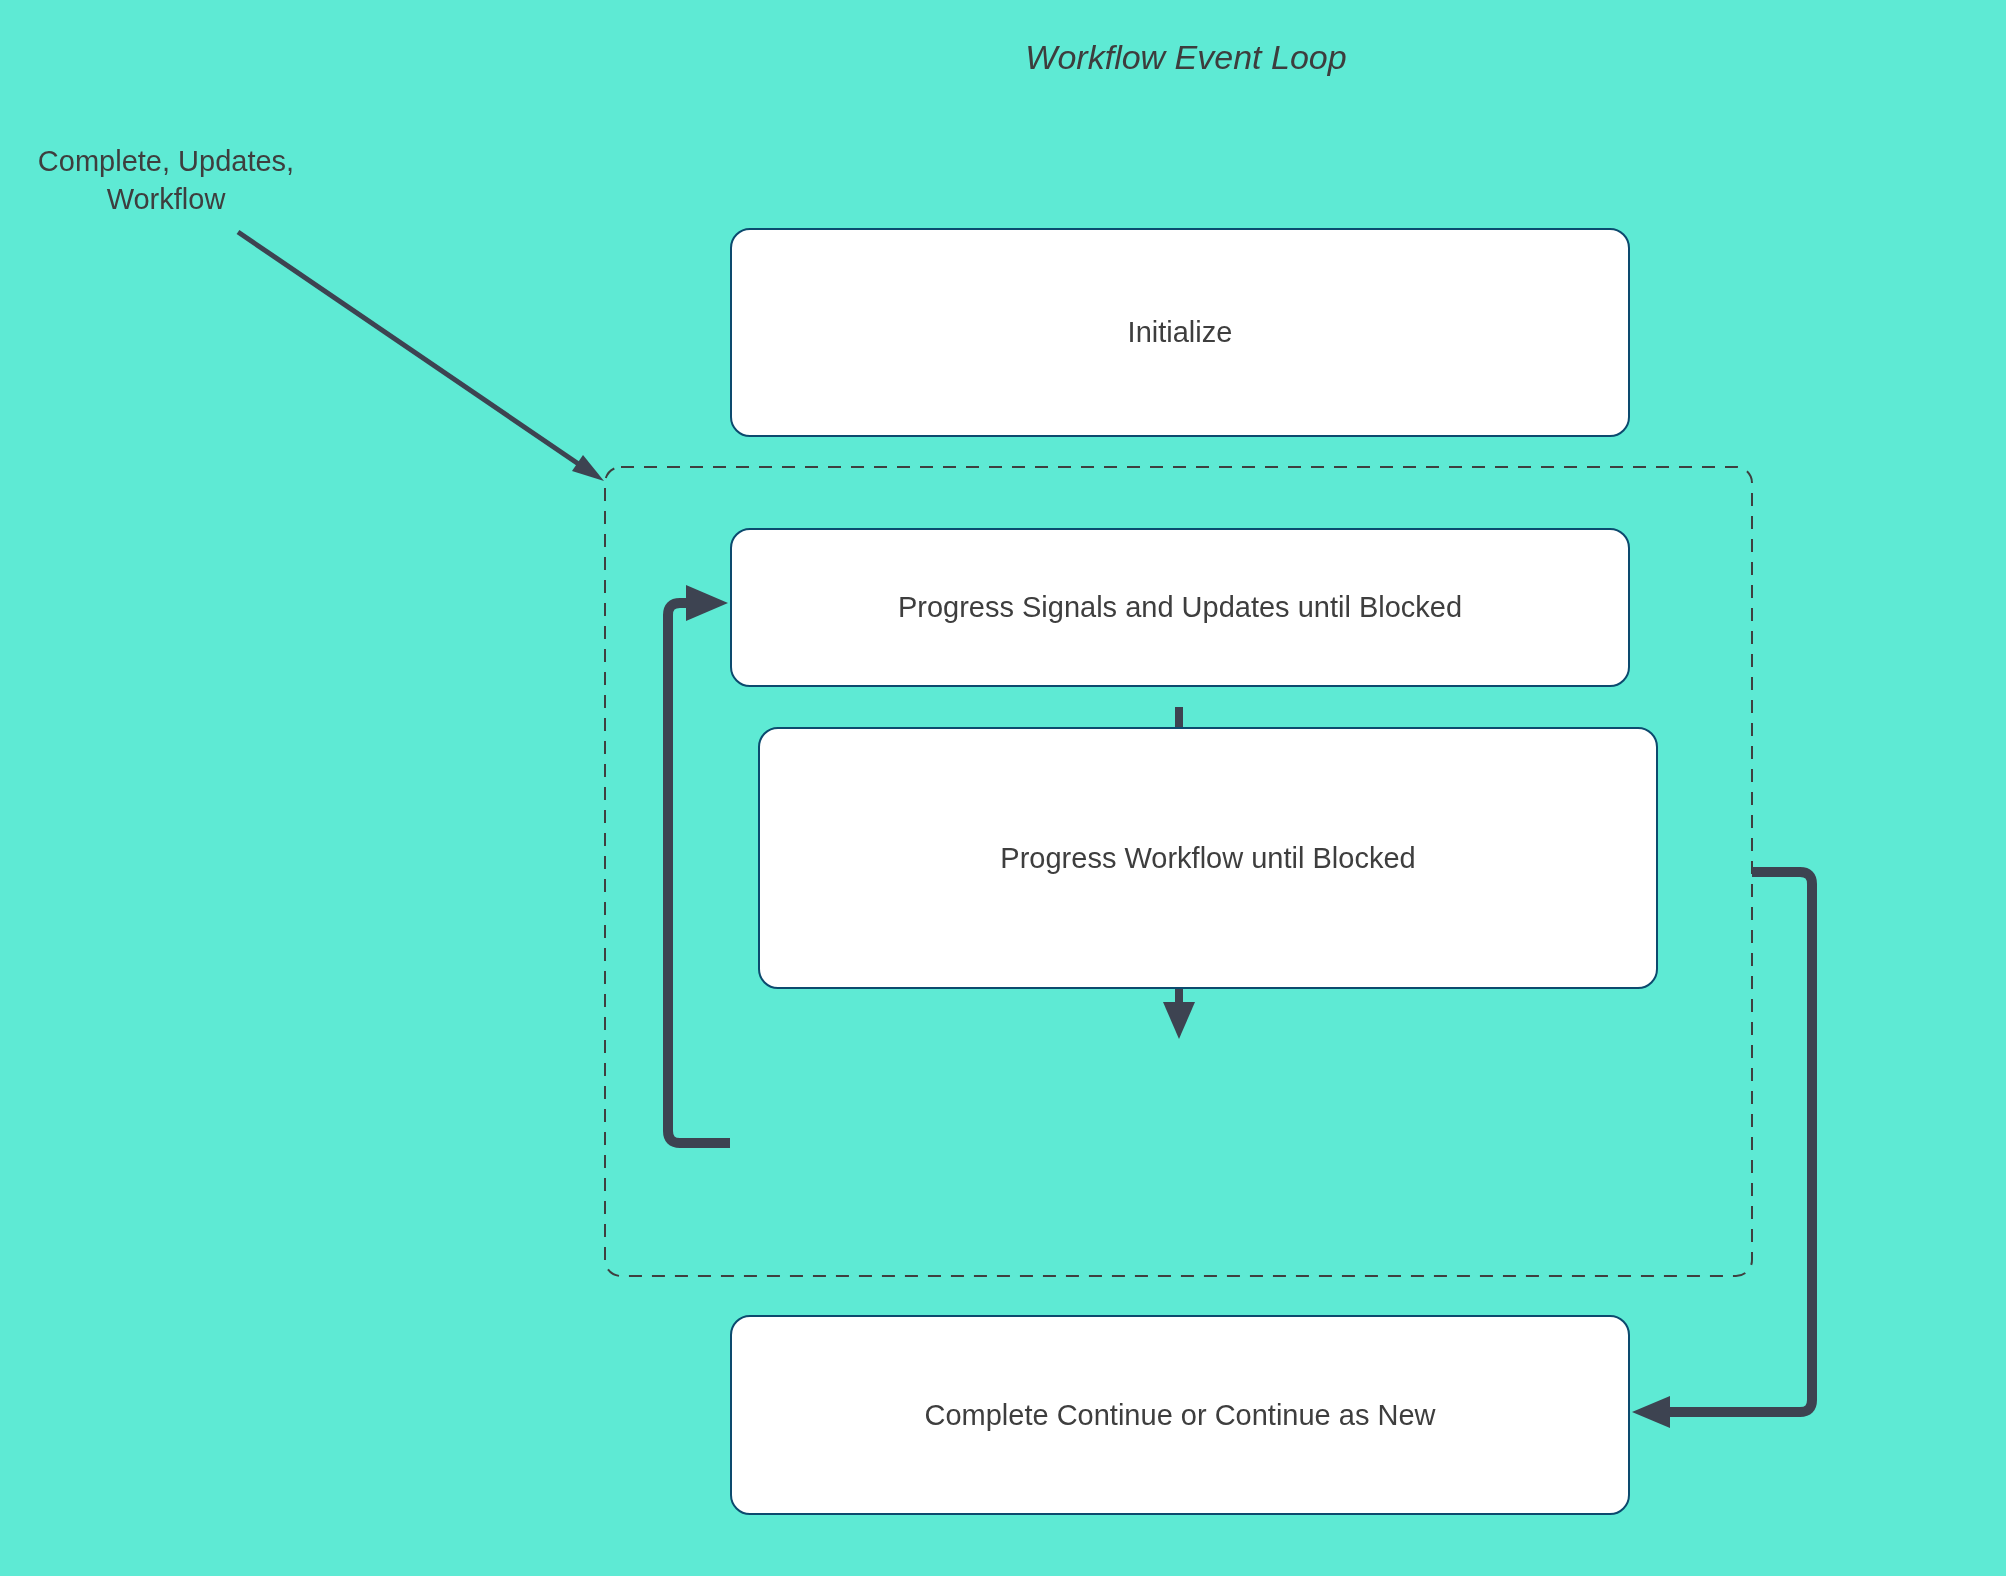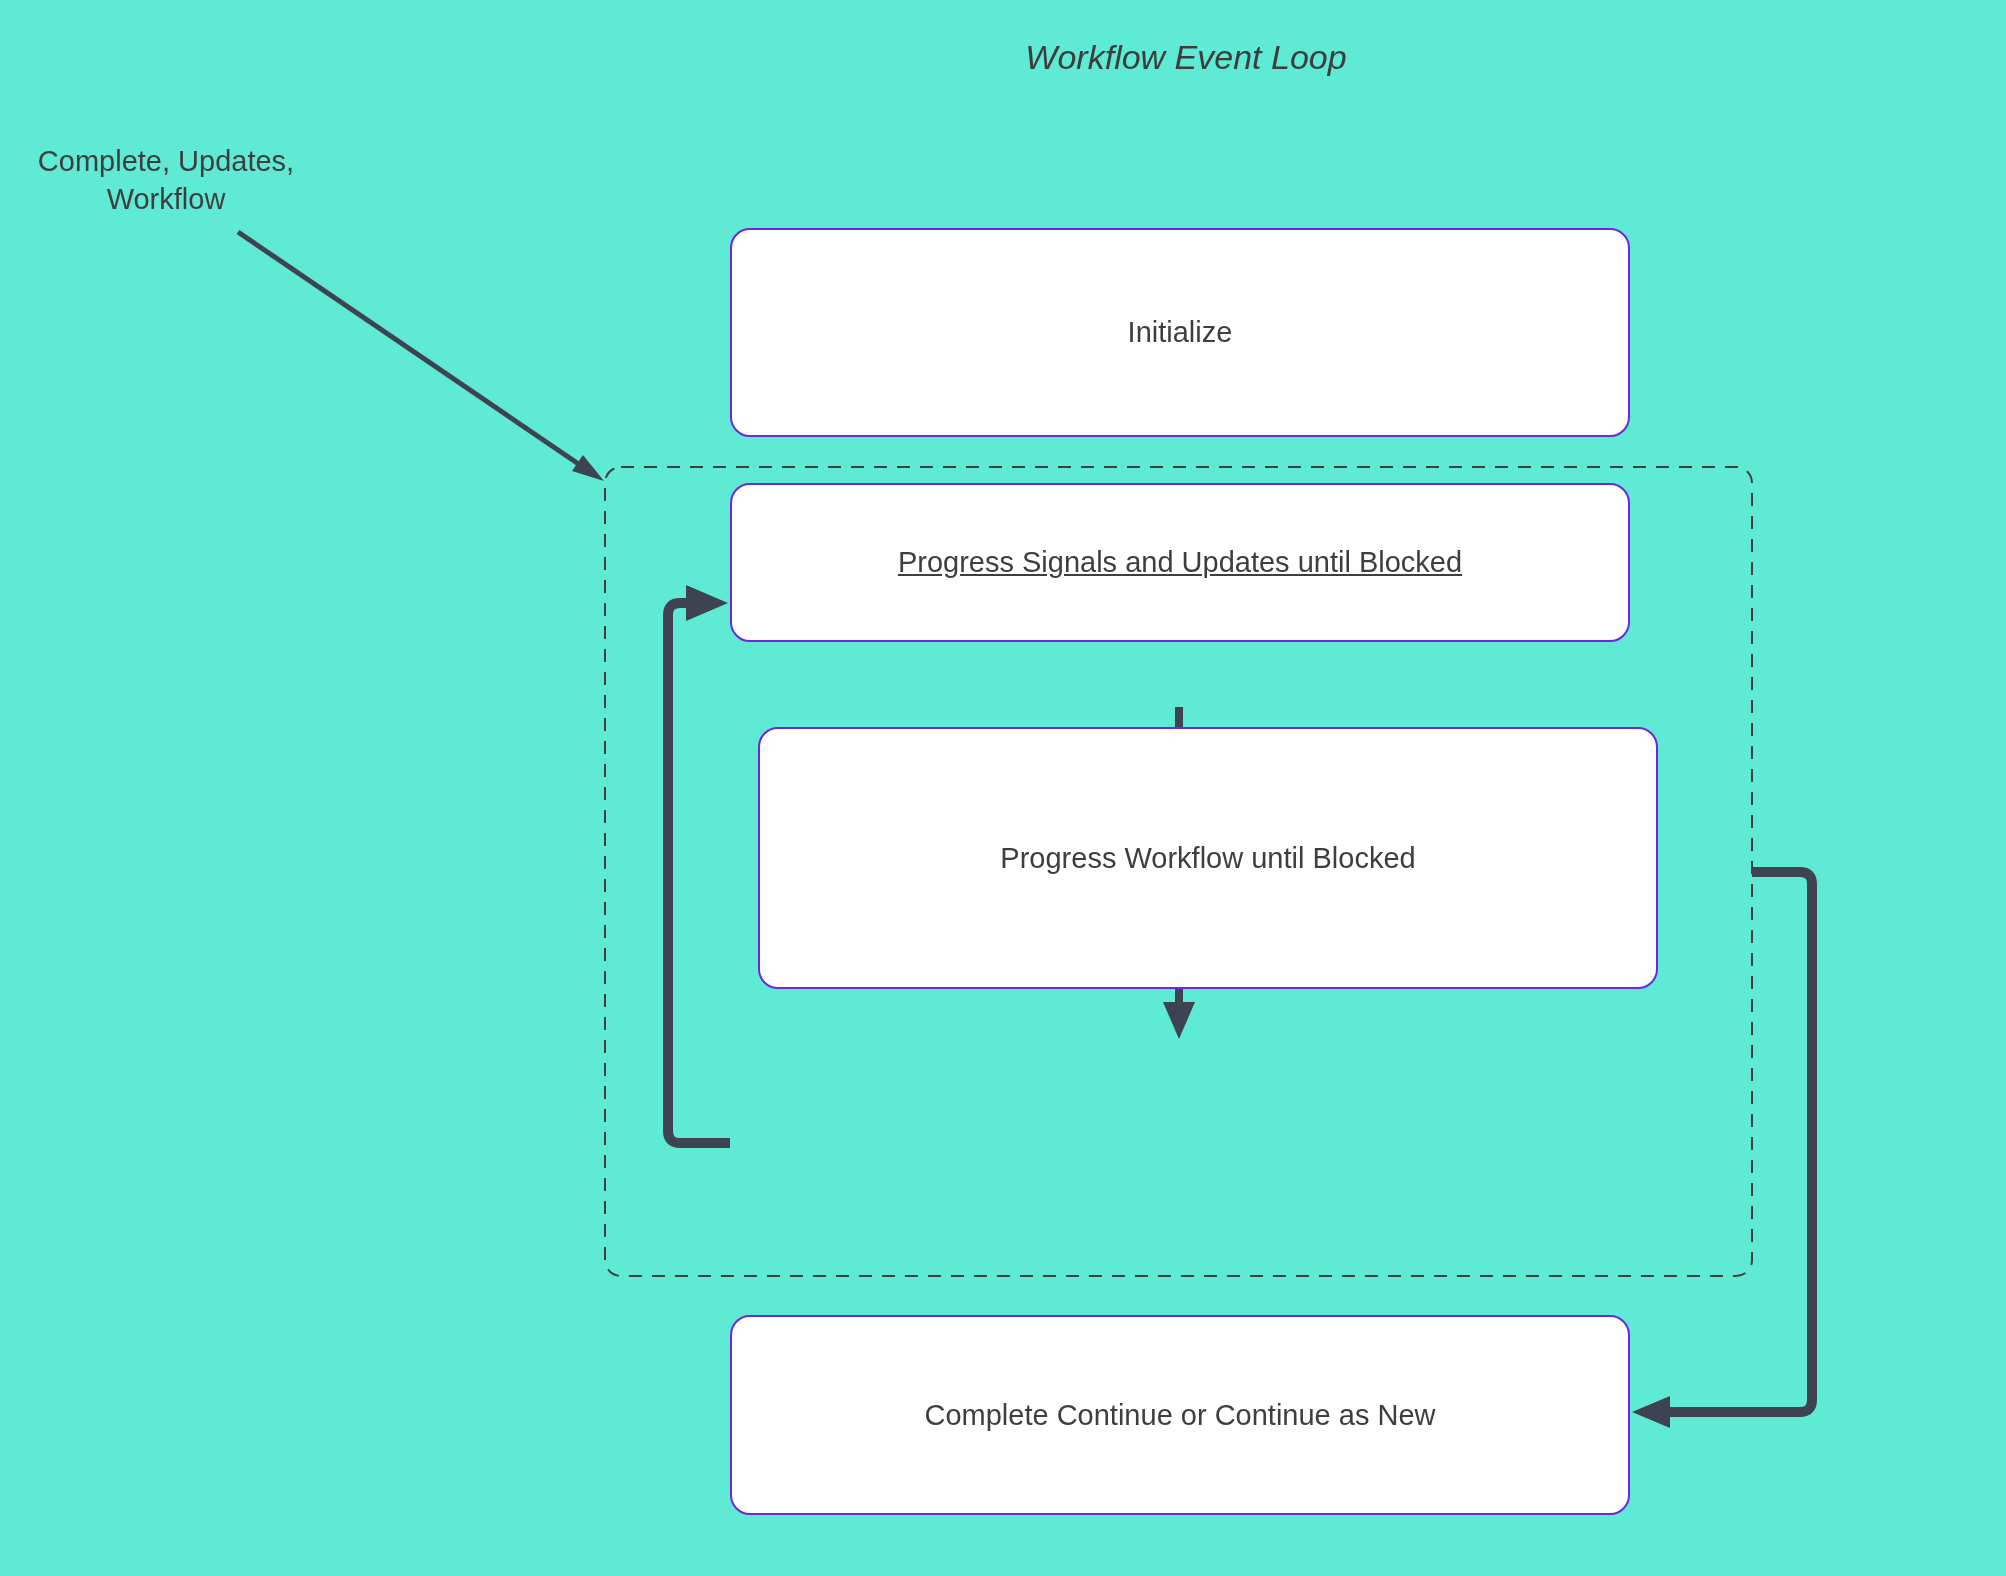--- a/index.html
+++ b/index.html
@@ -26,30 +26,30 @@
     text-align:center;
     font-size:29px;
     line-height:38px;
     color:#3e3e3e;
   }
   .node{
     position:absolute;
     left:730px;width:900px;
     box-sizing:border-box;
     background:#ffffff;
-    border:2px solid #6d28d9;
+    border:2px solid #0c4a6e;
     border-radius:20px;
     display:flex;align-items:center;justify-content:center;
     font-size:29px;
     text-align:center;
     color:#3e3e3e;
     z-index:2;
   }
   #box-initialize{top:228px;height:209px;}
-  #box-progress-signals{top:483px;height:159px;text-decoration:underline;}
+  #box-progress-signals{top:528px;height:159px;}
   #box-progress-workflow{top:727px;height:262px;margin-left:28px;}
   #box-execute-queries{top:1040px;height:206px;}
   #box-complete{top:1315px;height:200px;}
   #arrow-layer{
     position:absolute;left:0;top:0;width:2006px;height:1576px;
     z-index:1;
     pointer-events:none;
   }
 </style>
 </head>

